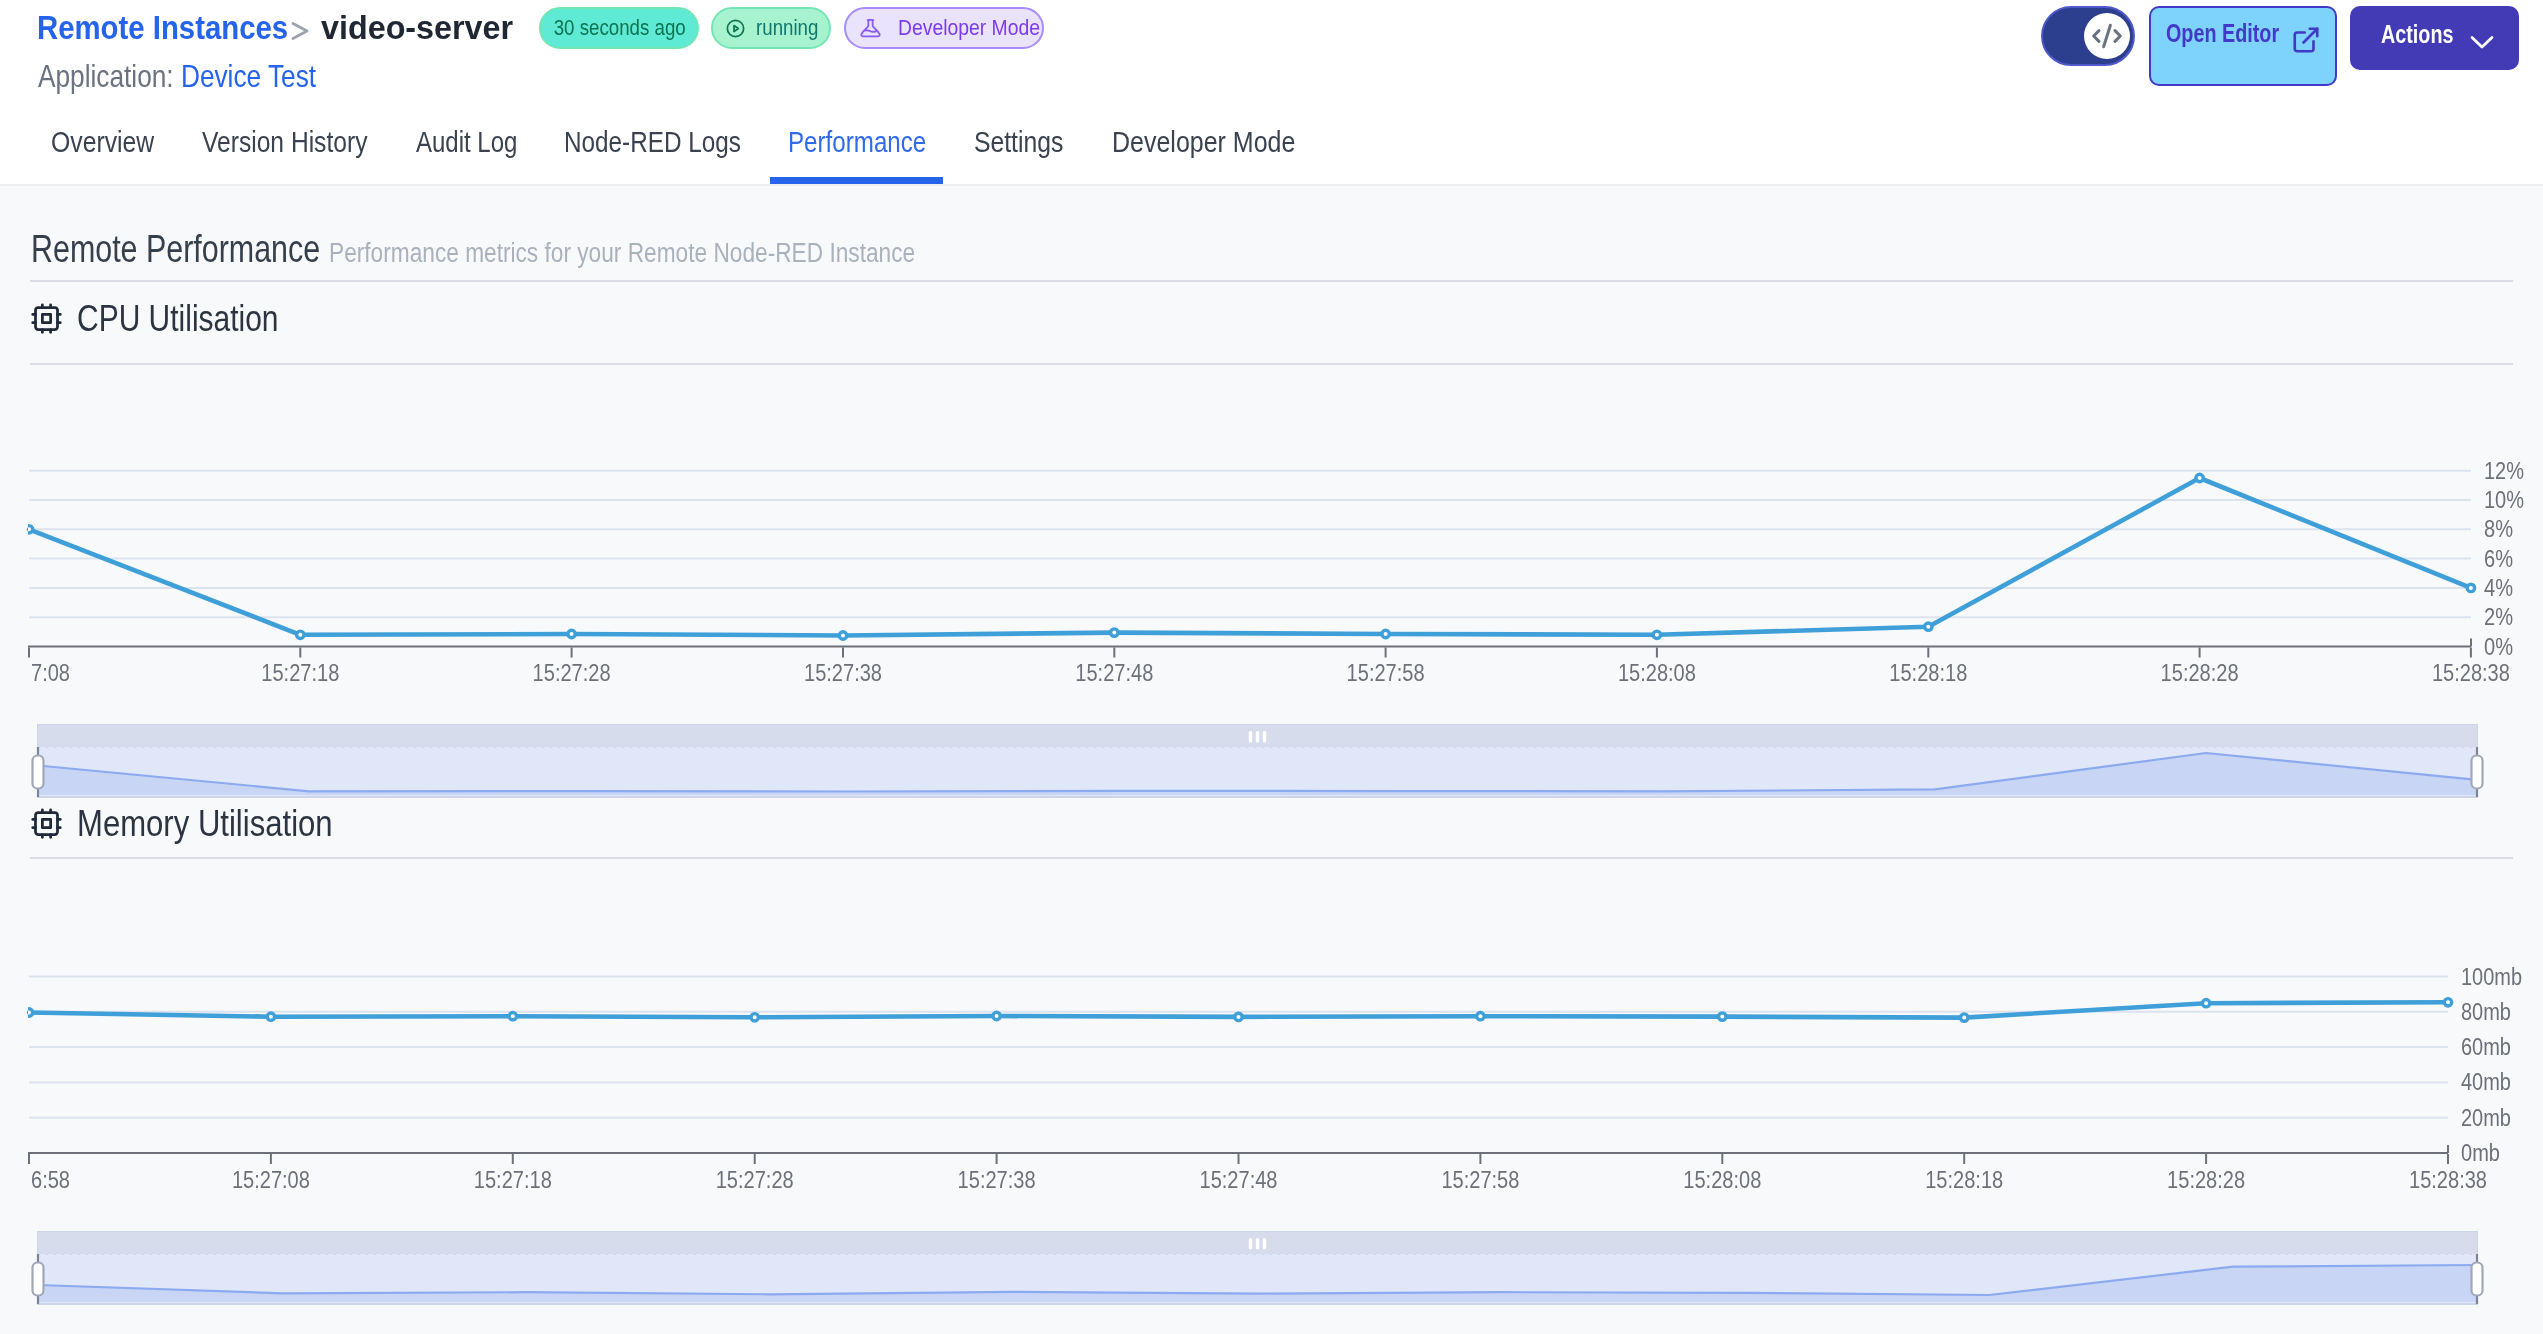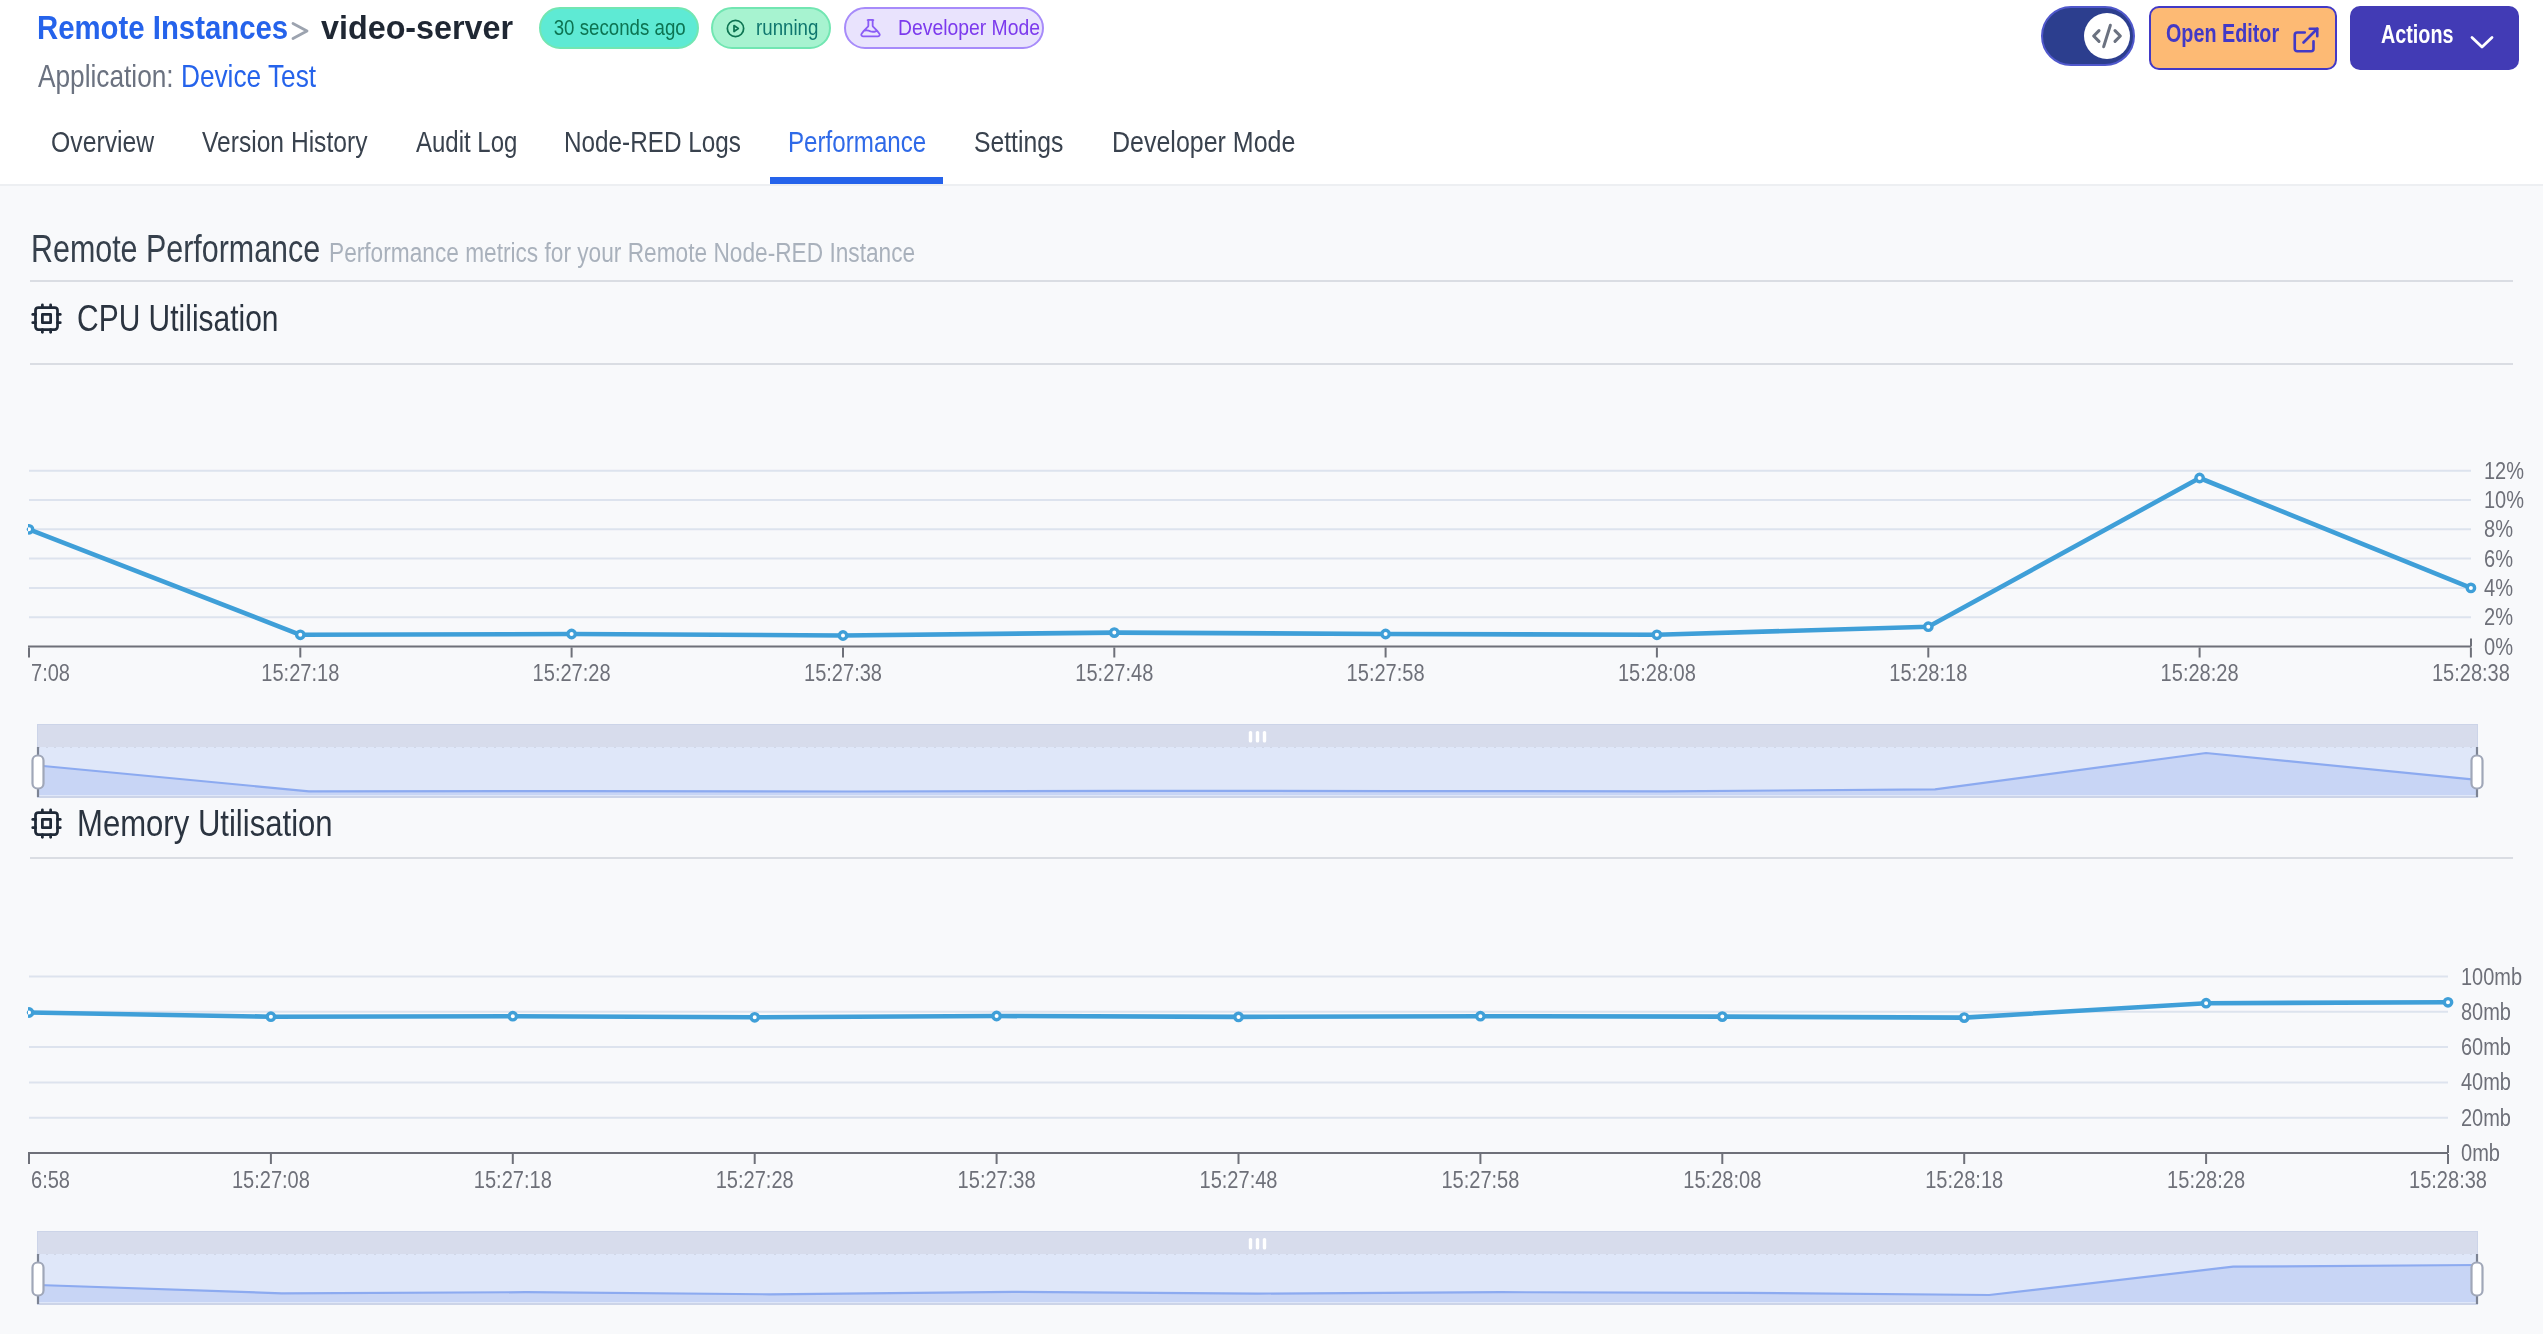--- a/index.html
+++ b/index.html
@@ -37,21 +37,21 @@
 
 <div class="abs" style="left:2041px; top:6px; width:94px; height:60px; border-radius:30px; background:#2c3e8e; border:2px solid #5058cc;">
   <div class="abs" style="left:41px; top:5px; width:46px; height:46px; border-radius:50%; background:#fff; display:flex; align-items:center; justify-content:center;">
     <svg width="32" height="32" viewBox="0 0 24 24" fill="none" stroke="#6b7280" stroke-width="2.3" stroke-linecap="round" stroke-linejoin="round">
         <path d="m18 16 4-4-4-4"></path>
         <path d="m6 8-4 4 4 4"></path>
         <path d="m14.5 4-5 16"></path>
       </svg>
   </div>
 </div>
-<div class="abs" style="left:2149px; top:6px; width:188px; height:64px; border-radius:10px; background:#fdba74; border:2px solid #4239c6;">
+<div class="abs" style="left:2149px; top:6px; width:188px; height:80px; border-radius:10px; background:#7dd3fc; border:2px solid #4239c6;">
   <span class="sx abs" style="left:15px; top:10px; font-size:26px; line-height:1.2; font-weight:bold; color:#4239c6; transform:scaleX(0.76);">Open Editor</span>
   <svg class="abs" style="left:140px; top:17px;" width="30" height="30" viewBox="0 0 24 24" fill="none" stroke="#4239c6" stroke-width="2.1" stroke-linecap="round" stroke-linejoin="round">
       <path d="M18 13v6a2 2 0 0 1-2 2H5a2 2 0 0 1-2-2V8a2 2 0 0 1 2-2h6"></path>
       <path d="M15 3h6v6"></path>
       <path d="M10 14 21 3"></path>
     </svg>
 </div>
 <div class="abs" style="left:2350px; top:6px; width:169px; height:64px; border-radius:10px; background:#423bb5;">
   <span class="sx abs" style="left:31px; top:13px; font-size:26px; line-height:1.2; font-weight:bold; color:#fff; transform:scaleX(0.76);">Actions</span>
   <svg class="abs" style="left:120px; top:29px;" width="24" height="15" viewBox="0 0 24 14" fill="none" stroke="#fff" stroke-width="2.8" stroke-linecap="round" stroke-linejoin="round">

